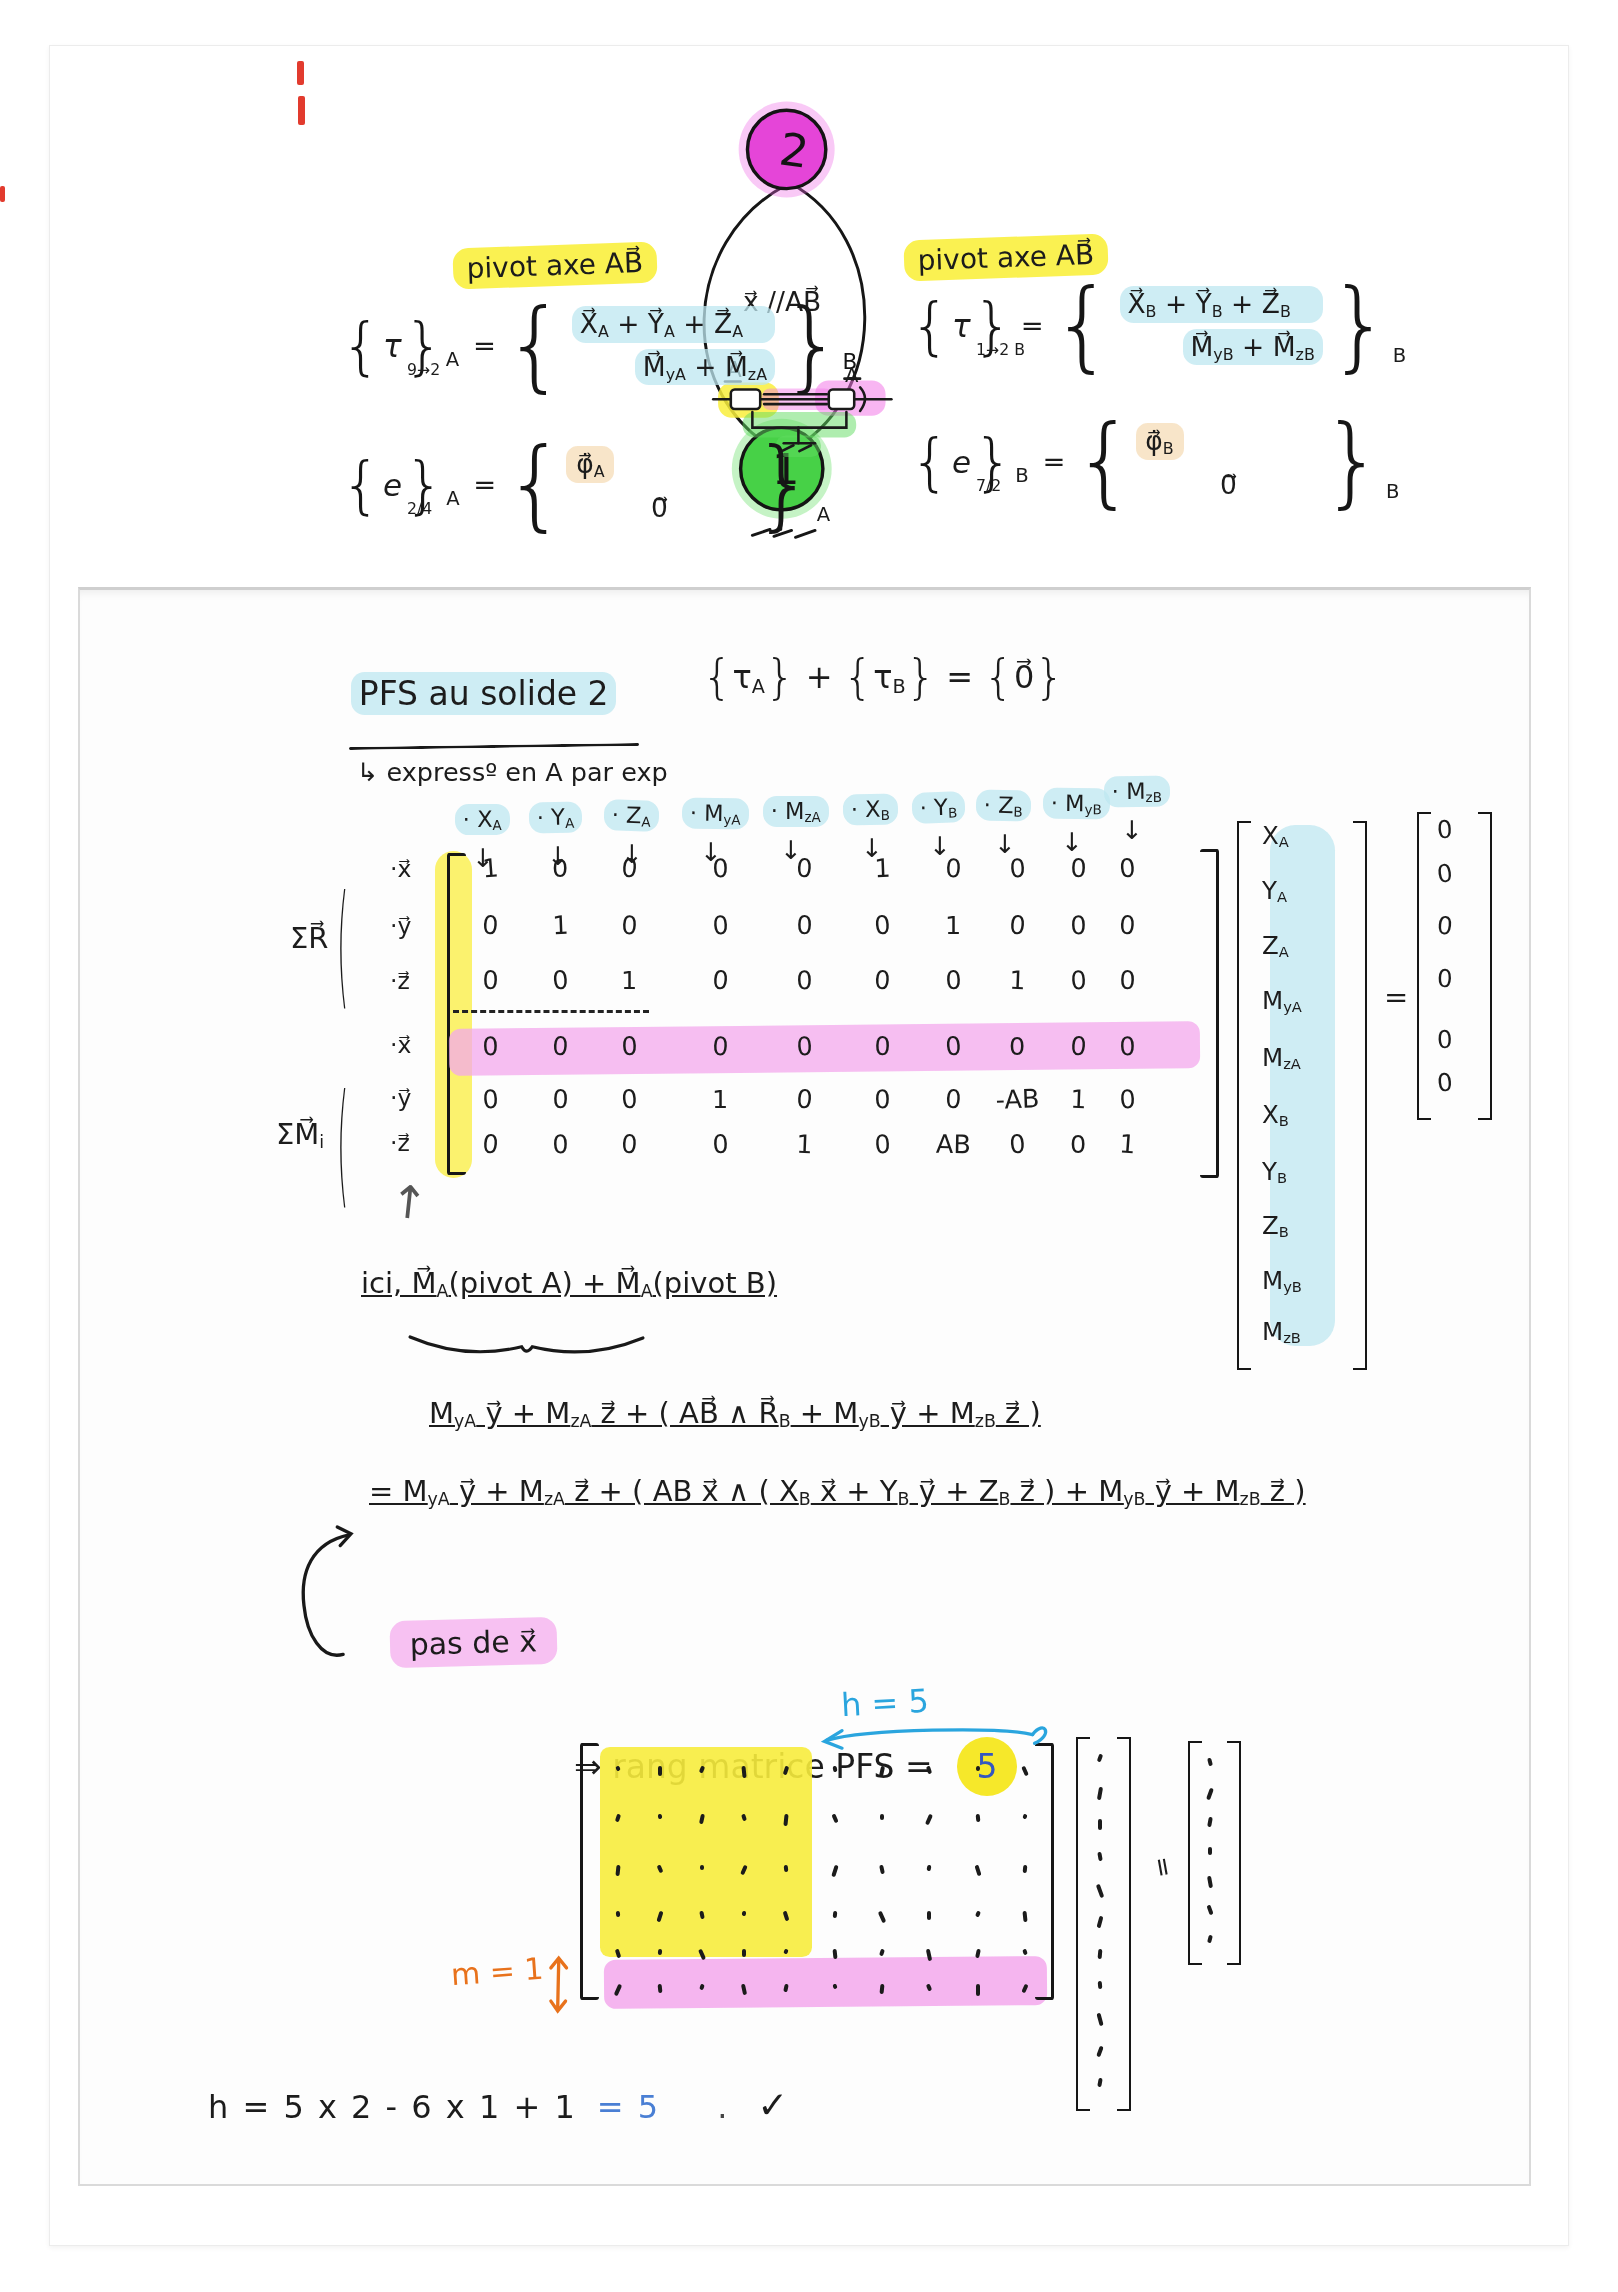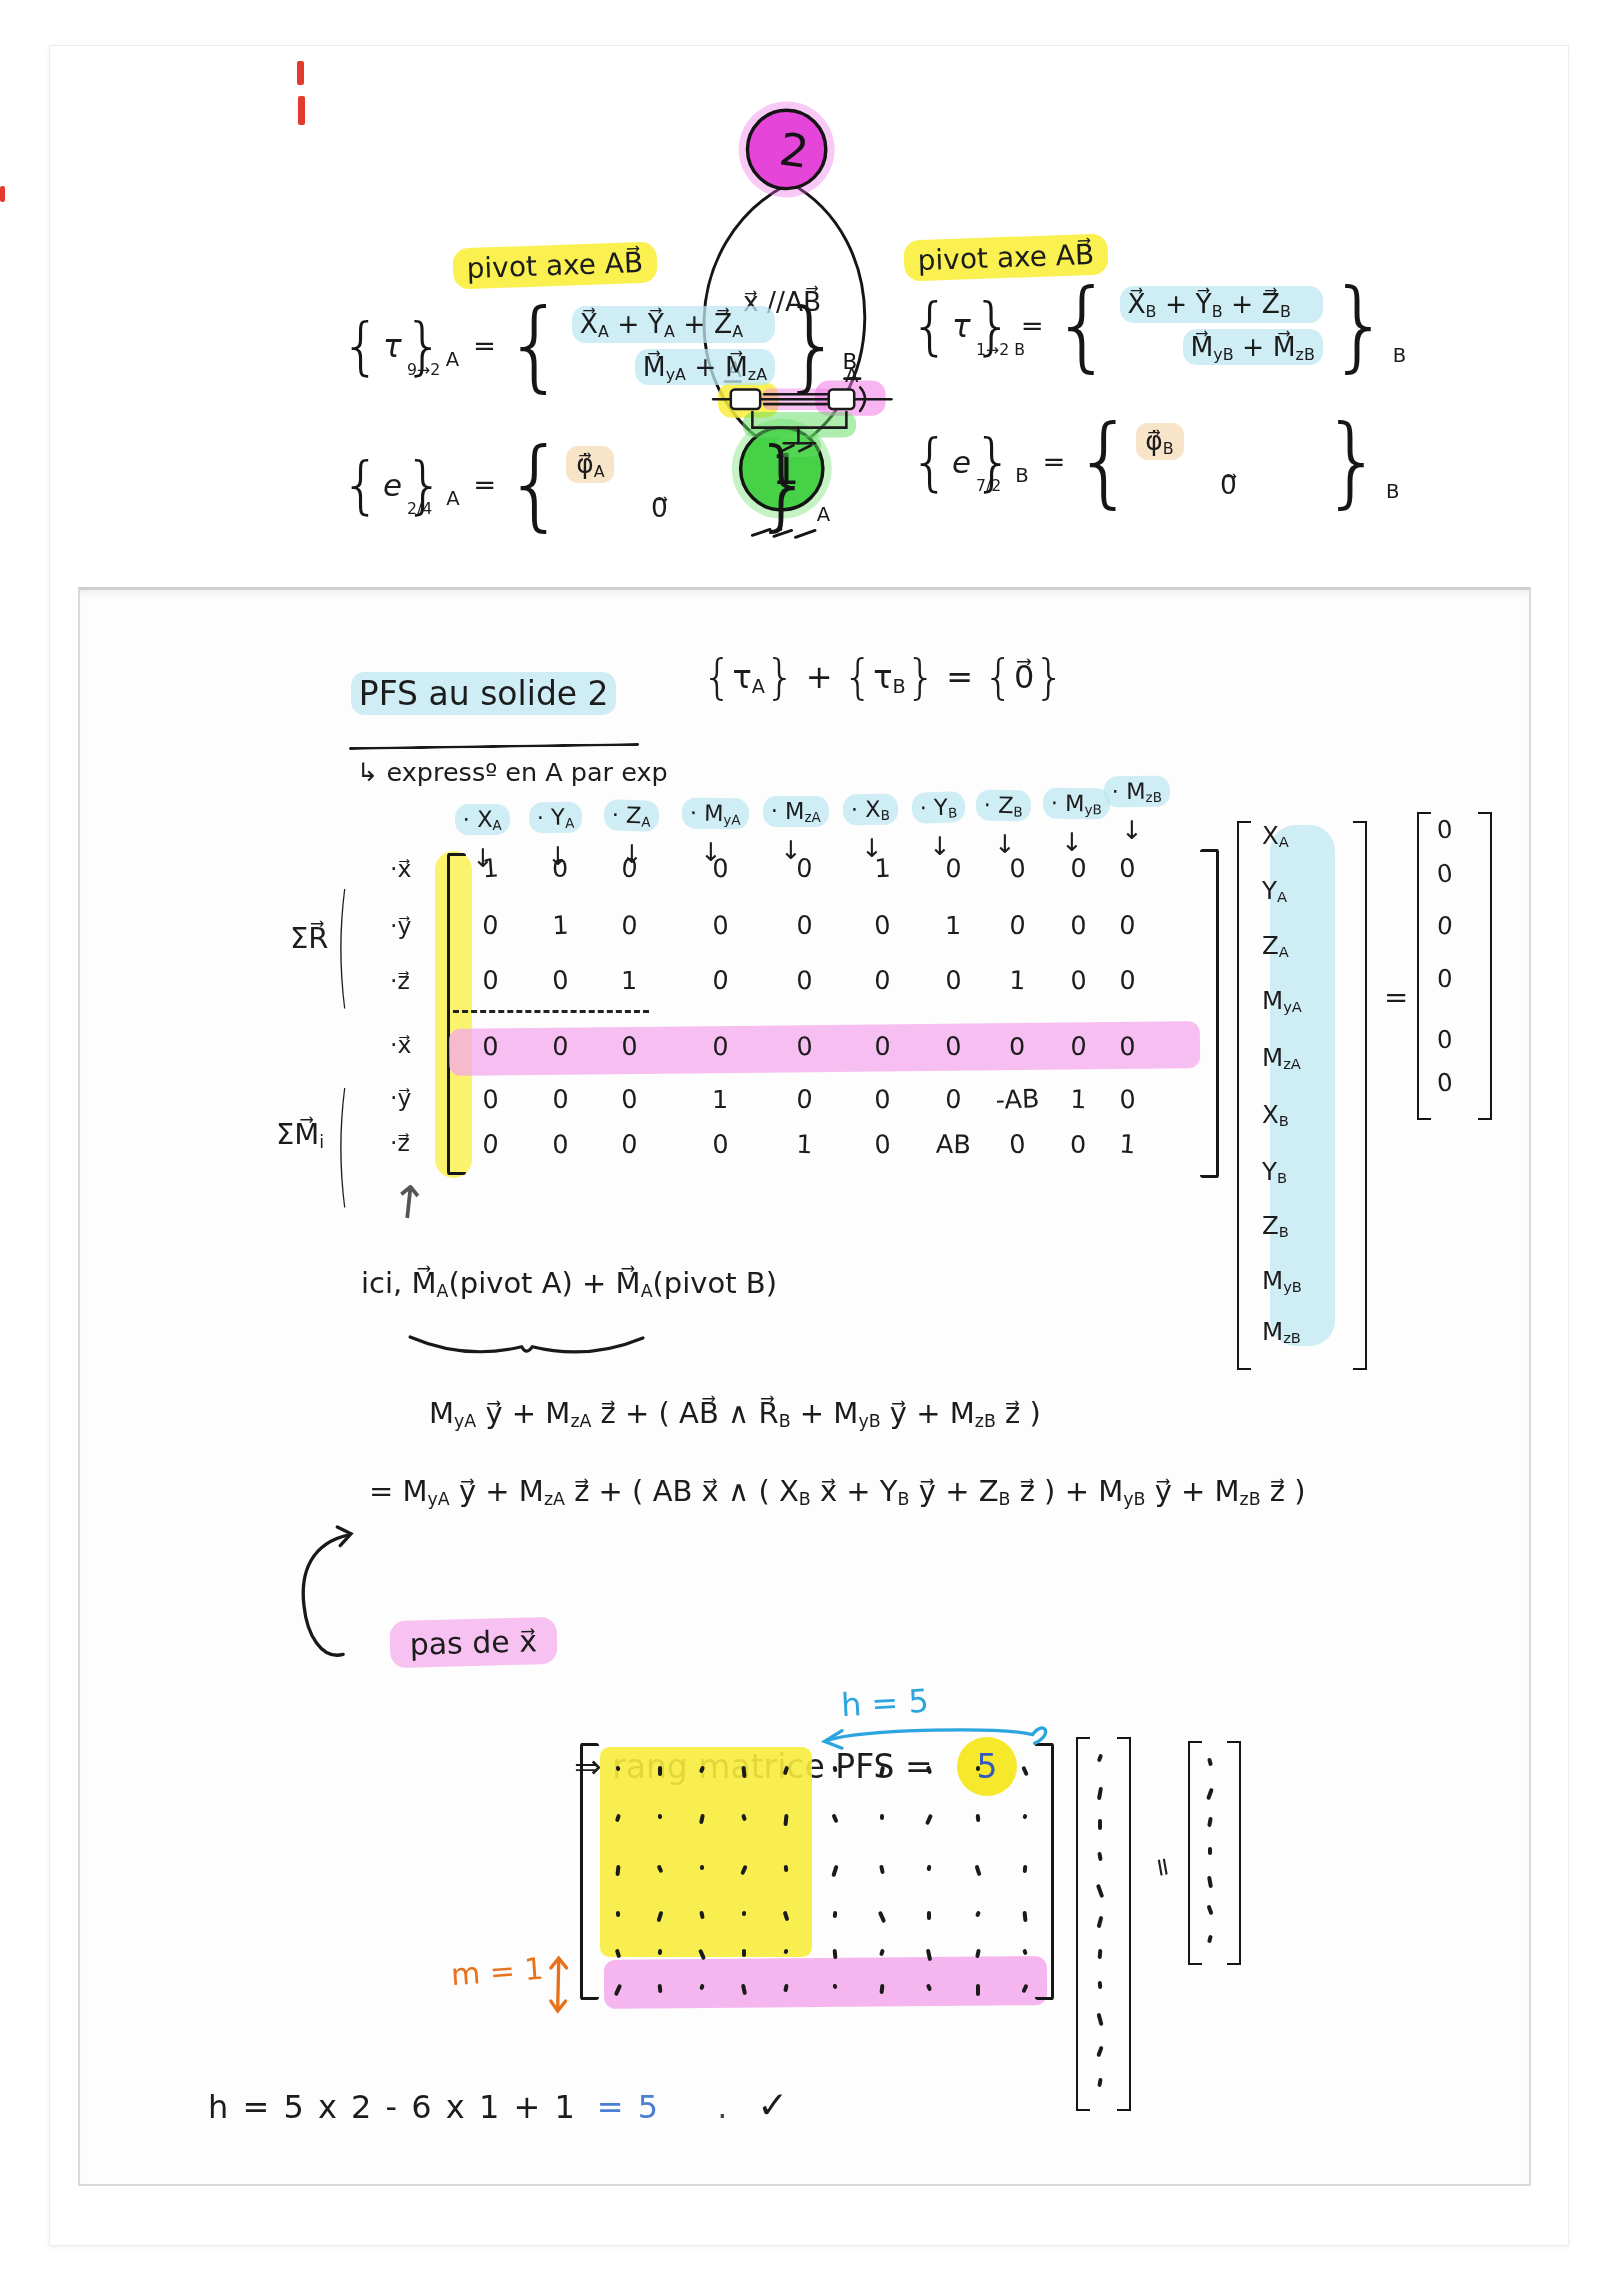--- a/index.html
+++ b/index.html
@@ -37,21 +37,21 @@
   .bkt3-r{border-right-width:2.9px;border-top-width:2.9px;border-bottom-width:2.9px;width:11.8px;}
   .mcell{position:absolute;font-size:25.5px;width:55px;text-align:center;margin-left:-27.4px;}
   .chead{position:absolute;font-size:22.5px;white-space:nowrap;}
   .chead::before{content:"· ";}
   .charrow{position:absolute;font-size:25.5px;}
   .rowlab{position:absolute;font-size:23.5px;}
   .grouplab{position:absolute;font-size:29px;}
   .gparen{position:absolute;font-size:29px;font-weight:300;transform:scaleY(4.6);transform-origin:top;}
   .ventry{position:absolute;font-size:24.5px;white-space:nowrap;}
   .dash{position:absolute;width:3.9px;background:#1b1b1b;border-radius:2px;}
-  .eqline{position:absolute;font-size:29px;white-space:nowrap;}
+  .eqline{position:absolute;font-size:29px;white-space:nowrap;text-decoration:underline;}
   svg{position:absolute;overflow:visible;}
   .ink-cyan{color:#2aa5de;}
   .ink-orange{color:#e8721c;}
   .ink-blue{color:#4a7fd4;}
 </style>
 </head>
 <body>
 
 <div id="page">
   <div id="card"></div>

